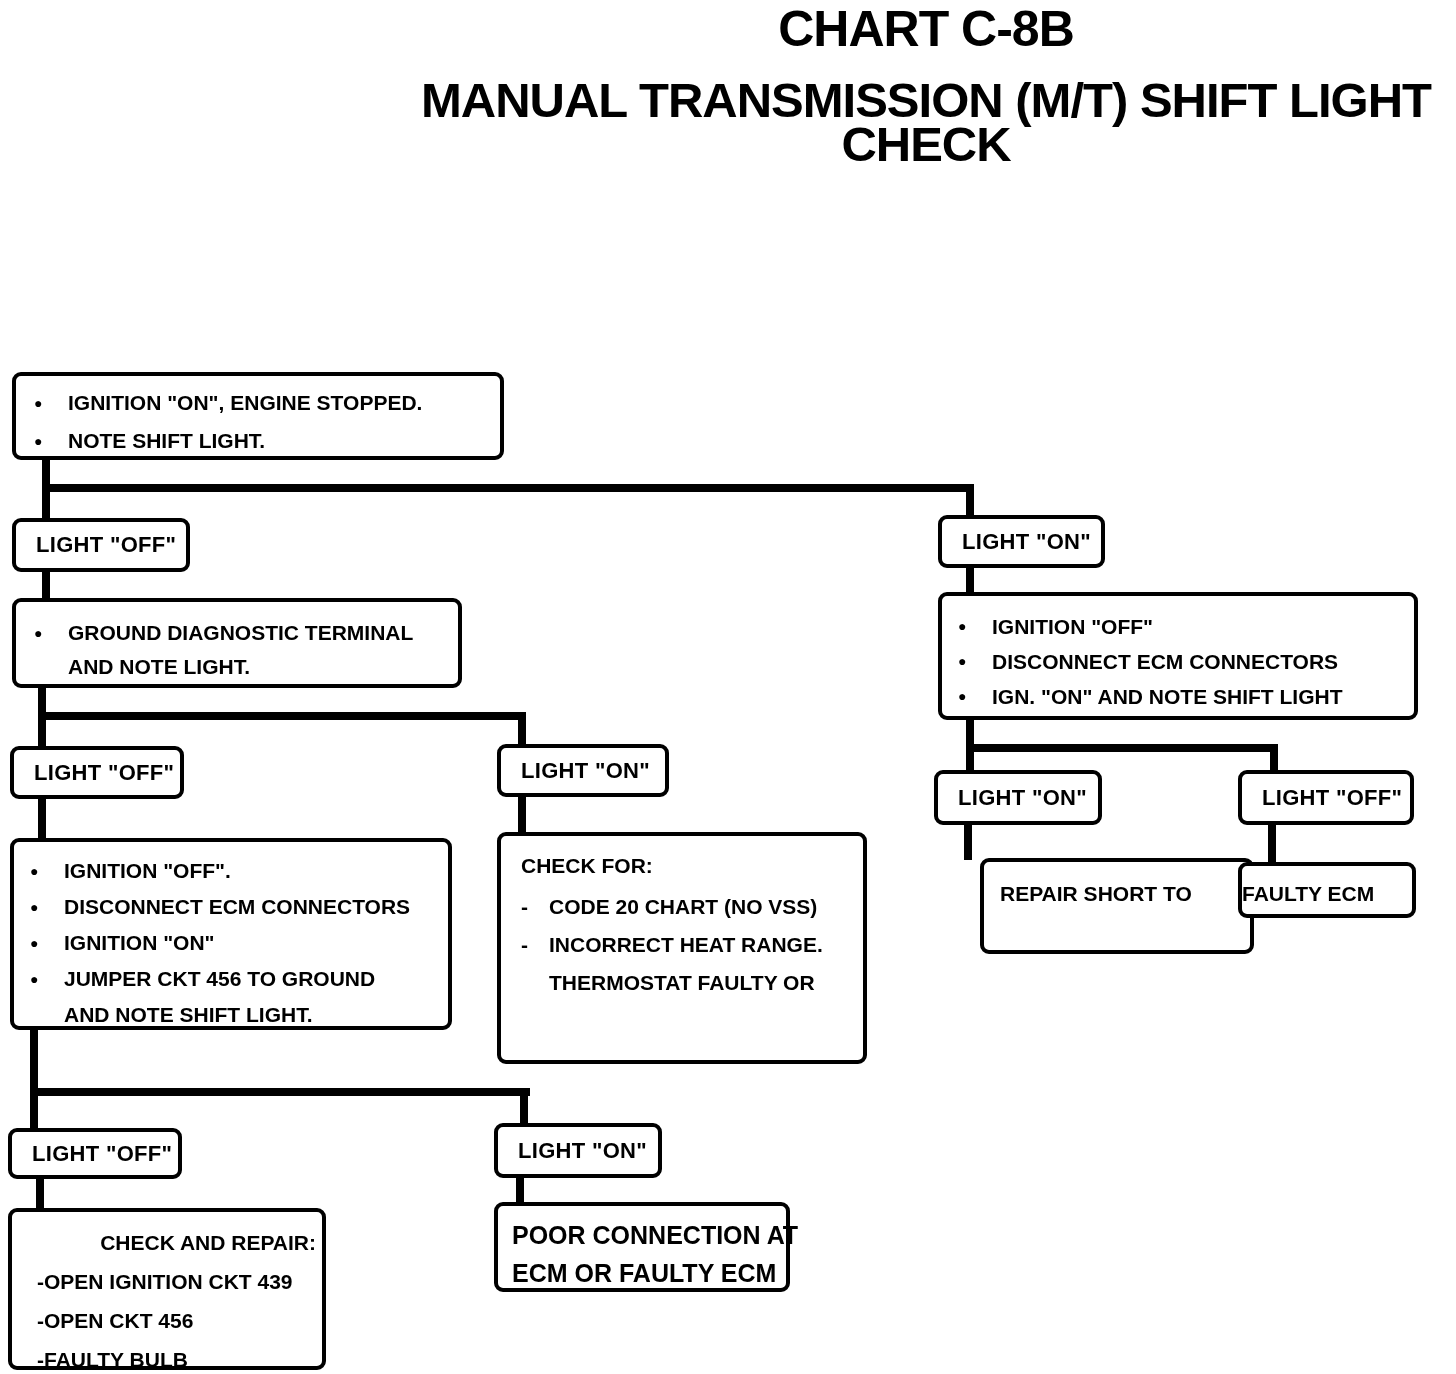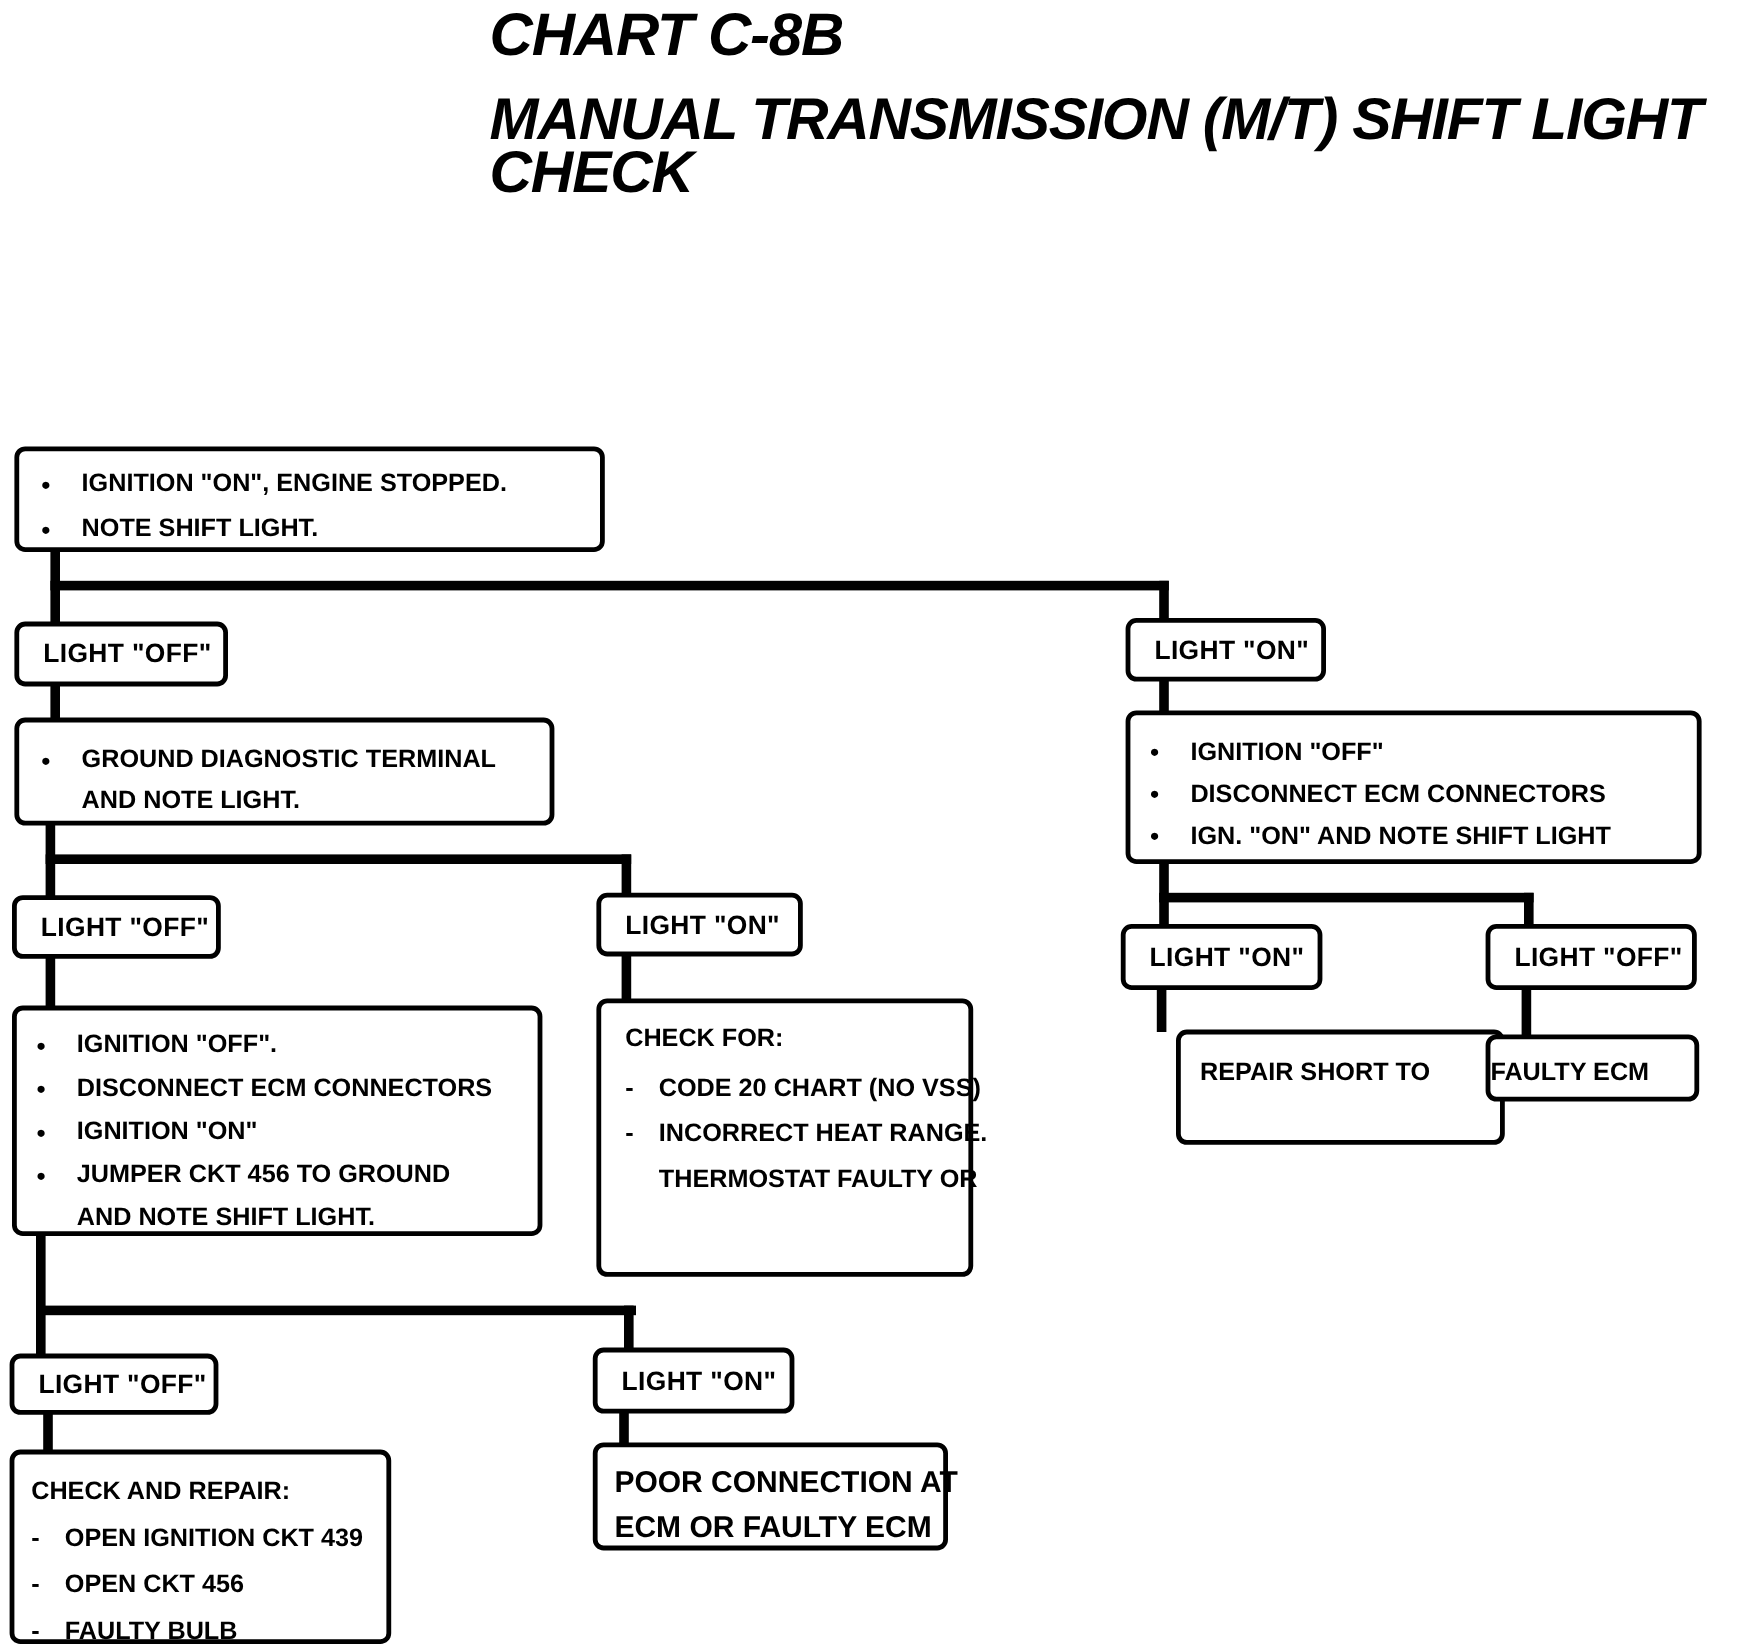--- a/index.html
+++ b/index.html
@@ -5,21 +5,21 @@
   html,body{margin:0;padding:0;background:#ffffff;}
   #canvas{
     position:relative;
     width:1456px;height:1374px;
     background:#ffffff;
     font-family:"Liberation Sans","DejaVu Sans",sans-serif;
     color:#000;
     overflow:hidden;
   }
   
-  .titleblock{position:absolute;left:408px;right:12px;top:2px;font-style:italic;}
+  .titleblock{position:absolute;left:408px;right:12px;top:2px;text-align:center;}
   .t1{font-size:50px;font-weight:bold;letter-spacing:-1px;line-height:54px;}
   .t2{font-size:49px;font-weight:bold;letter-spacing:-1px;line-height:44px;margin-top:22px;}
   
   .ln{position:absolute;background:#000;z-index:1;}
   
   .node{
     position:absolute;z-index:2;box-sizing:border-box;
     background:#fff;border:4px solid #000;border-radius:9px;
     font-weight:bold;color:#000;
   }
@@ -30,21 +30,21 @@
   .li.dash .b{width:28px;padding-left:0;font-size:21px;}
   .t div{white-space:nowrap;}
   .heading{white-space:nowrap;}
   
   .n-start{padding:8px 6px 0 16px;}   .n-start .li{line-height:38px;}
   .n-ground{padding:14px 6px 0 16px;} .n-ground .li{line-height:34px;}
   .n-jumper{padding:11px 6px 0 14px;} .n-jumper .li{line-height:36px;}
   .n-ignright{padding:13px 6px 0 14px;} .n-ignright .li{line-height:35px;}
   .n-checkfor{padding:12px 8px 0 14px;} .n-checkfor .heading{line-height:36px;margin-bottom:4px;}
   .n-checkfor .li{line-height:38px;}
-  .n-checkrepair{padding:12px 6px 0 14px;} .n-checkrepair .heading{line-height:38px;}
+  .n-checkrepair{padding:12px 6px 0 4px;text-align:right;} .n-checkrepair .heading{line-height:38px;}
   .n-checkrepair .li{line-height:39px;}
   .n-poor{padding:10px 6px 0 14px;line-height:38px;white-space:nowrap;}
   .n-repairshort{padding:13px 6px 0 16px;line-height:38px;white-space:nowrap;}
   .n-faultyecm{padding:13px 0 0 0;line-height:30px;white-space:nowrap;}
 </style>
 </head>
 <body>
 
 <div id="canvas">
 
@@ -132,21 +132,21 @@
         <div>JUMPER CKT 456 TO GROUND</div>
         <div>AND NOTE SHIFT LIGHT.</div>
       </div>
     </div>
   </div>
 
   <div class="node label-node" style="left:497px;top:744px;width:172px;height:53px;">
     <span>LIGHT "ON"</span>
   </div>
 
-  <div class="node list-node n-checkfor" style="left:497px;top:832px;width:314px;height:232px;padding-left:20px;">
+  <div class="node list-node n-checkfor" style="left:497px;top:832px;width:370px;height:232px;padding-left:20px;">
     <div class="heading">CHECK FOR:</div>
     <div class="li dash">
       <span class="b">-</span>
       <div class="t">
           <div>CODE 20 CHART (NO VSS)</div>
         </div>
     </div>
     <div class="li dash">
       <span class="b">-</span>
       <div class="t">

